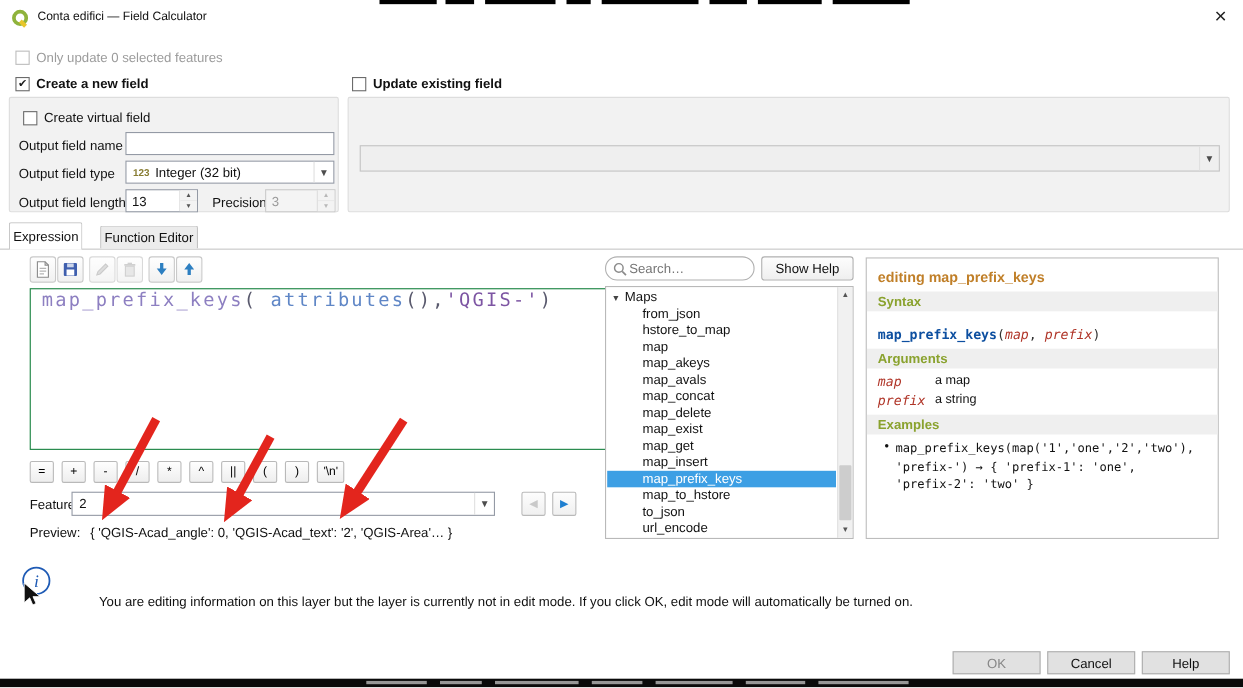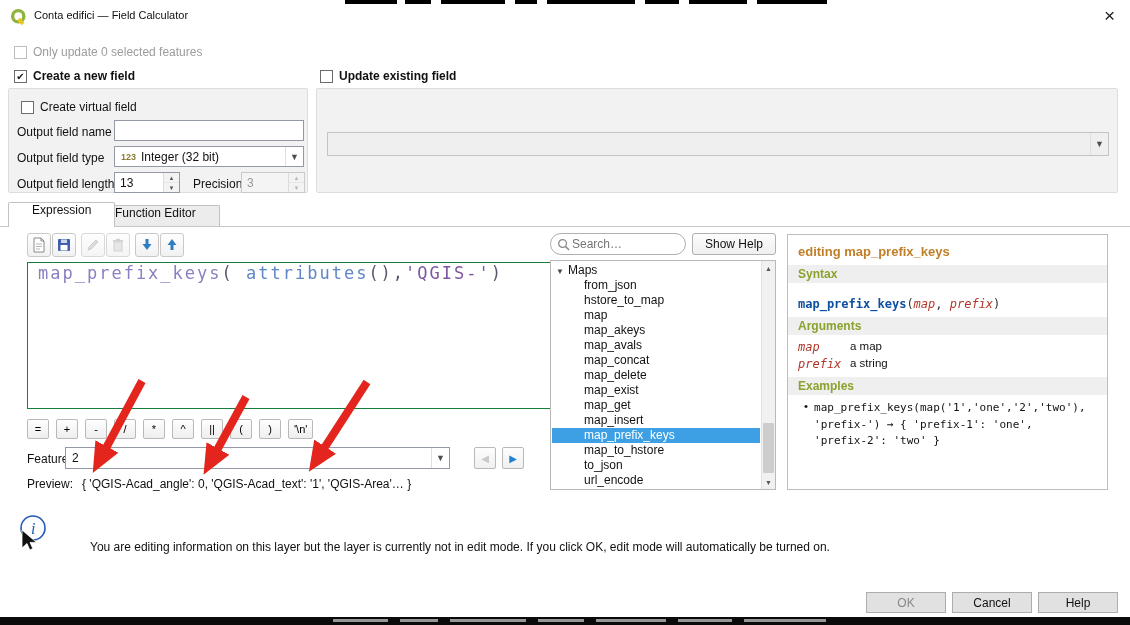--- a/index.html
+++ b/index.html
@@ -25,21 +25,21 @@
   .combo.dis{background:#efefef;border-color:#c4c4c4;color:#8f8f8f}
   .spin{position:absolute;background:#fff;border:1px solid #949aa5;box-sizing:border-box;display:flex;
         align-items:center;padding-left:5px}
   .spin .btns{margin-left:auto;width:15px;align-self:stretch;display:flex;flex-direction:column;border-left:1px solid #dcdcdc}
   .spin .btns div{flex:1;display:flex;align-items:center;justify-content:center;font-size:6px;color:#555;
                   background:#f3f3f3;border-bottom:1px solid #e6e6e6}
   .spin .btns div:last-child{border-bottom:none}
   .spin.dis{background:#f4f4f4;border-color:#cacaca;color:#9a9a9a}
   .spin.dis .btns div{color:#b8b8b8}
   
-  .tab{position:absolute;display:flex;padding:0 23px;background:#ececec;
+  .tab{position:absolute;display:flex;align-items:center;padding:0 3px;background:#ececec;
        border:1px solid #c2c2c2;border-bottom:none;border-radius:2px 2px 0 0;box-sizing:border-box;z-index:2}
   .tab.active{background:#fff;z-index:3}
   .paneline{position:absolute;left:0;top:226px;width:1130px;border-top:1px solid #c6c6c6;z-index:1}
   
   .tbtn{position:absolute;width:24px;height:24px;background:linear-gradient(#fefefe,#f1f1f1);
         border:1px solid #c9c9c9;border-radius:3px;display:flex;align-items:center;justify-content:center;box-sizing:border-box}
   
   .exped{position:absolute;left:27px;top:262px;width:547px;height:147px;background:#fff;border:1px solid #15803d;
          box-sizing:border-box;padding:0 10px}
   .code{font-family:"DejaVu Sans Mono",monospace;font-size:17px;letter-spacing:2px;white-space:pre}
@@ -234,21 +234,21 @@
     <span class="arrow">▼</span>
   </div>
   <div class="navbtn" style="left:474px;top:447px;color:#c9c9c9">
     <span>◀</span>
   </div>
   <div class="navbtn" style="left:502px;top:447px;color:#1f7fd0">
     <span>▶</span>
   </div>
 
   <span class="abs nowrap" style="left:27px;top:477px">Preview:</span>
-  <span class="abs nowrap" style="left:82px;top:477px">{ 'QGIS-Acad_angle': 0, 'QGIS-Acad_text': '1', 'QGIS-Area'… }</span>
+  <span class="abs nowrap" style="left:82px;top:477px">{ 'QGIS-Acad_angle': 0, 'QGIS-Acad_text': '2', 'QGIS-Area'… }</span>
 
   <div class="searchbox">
     <svg width="13" height="13" viewBox="0 0 14 14">
       <circle cx="6" cy="6" r="4.2" fill="none" stroke="#8a8a8a" stroke-width="1.4"></circle>
       <line x1="9.3" y1="9.3" x2="13" y2="13" stroke="#8a8a8a" stroke-width="1.6"></line>
     </svg>
     <input placeholder="Search…" style="">
   </div>
   <div class="helpbtn">
     <span>Show Help</span>

